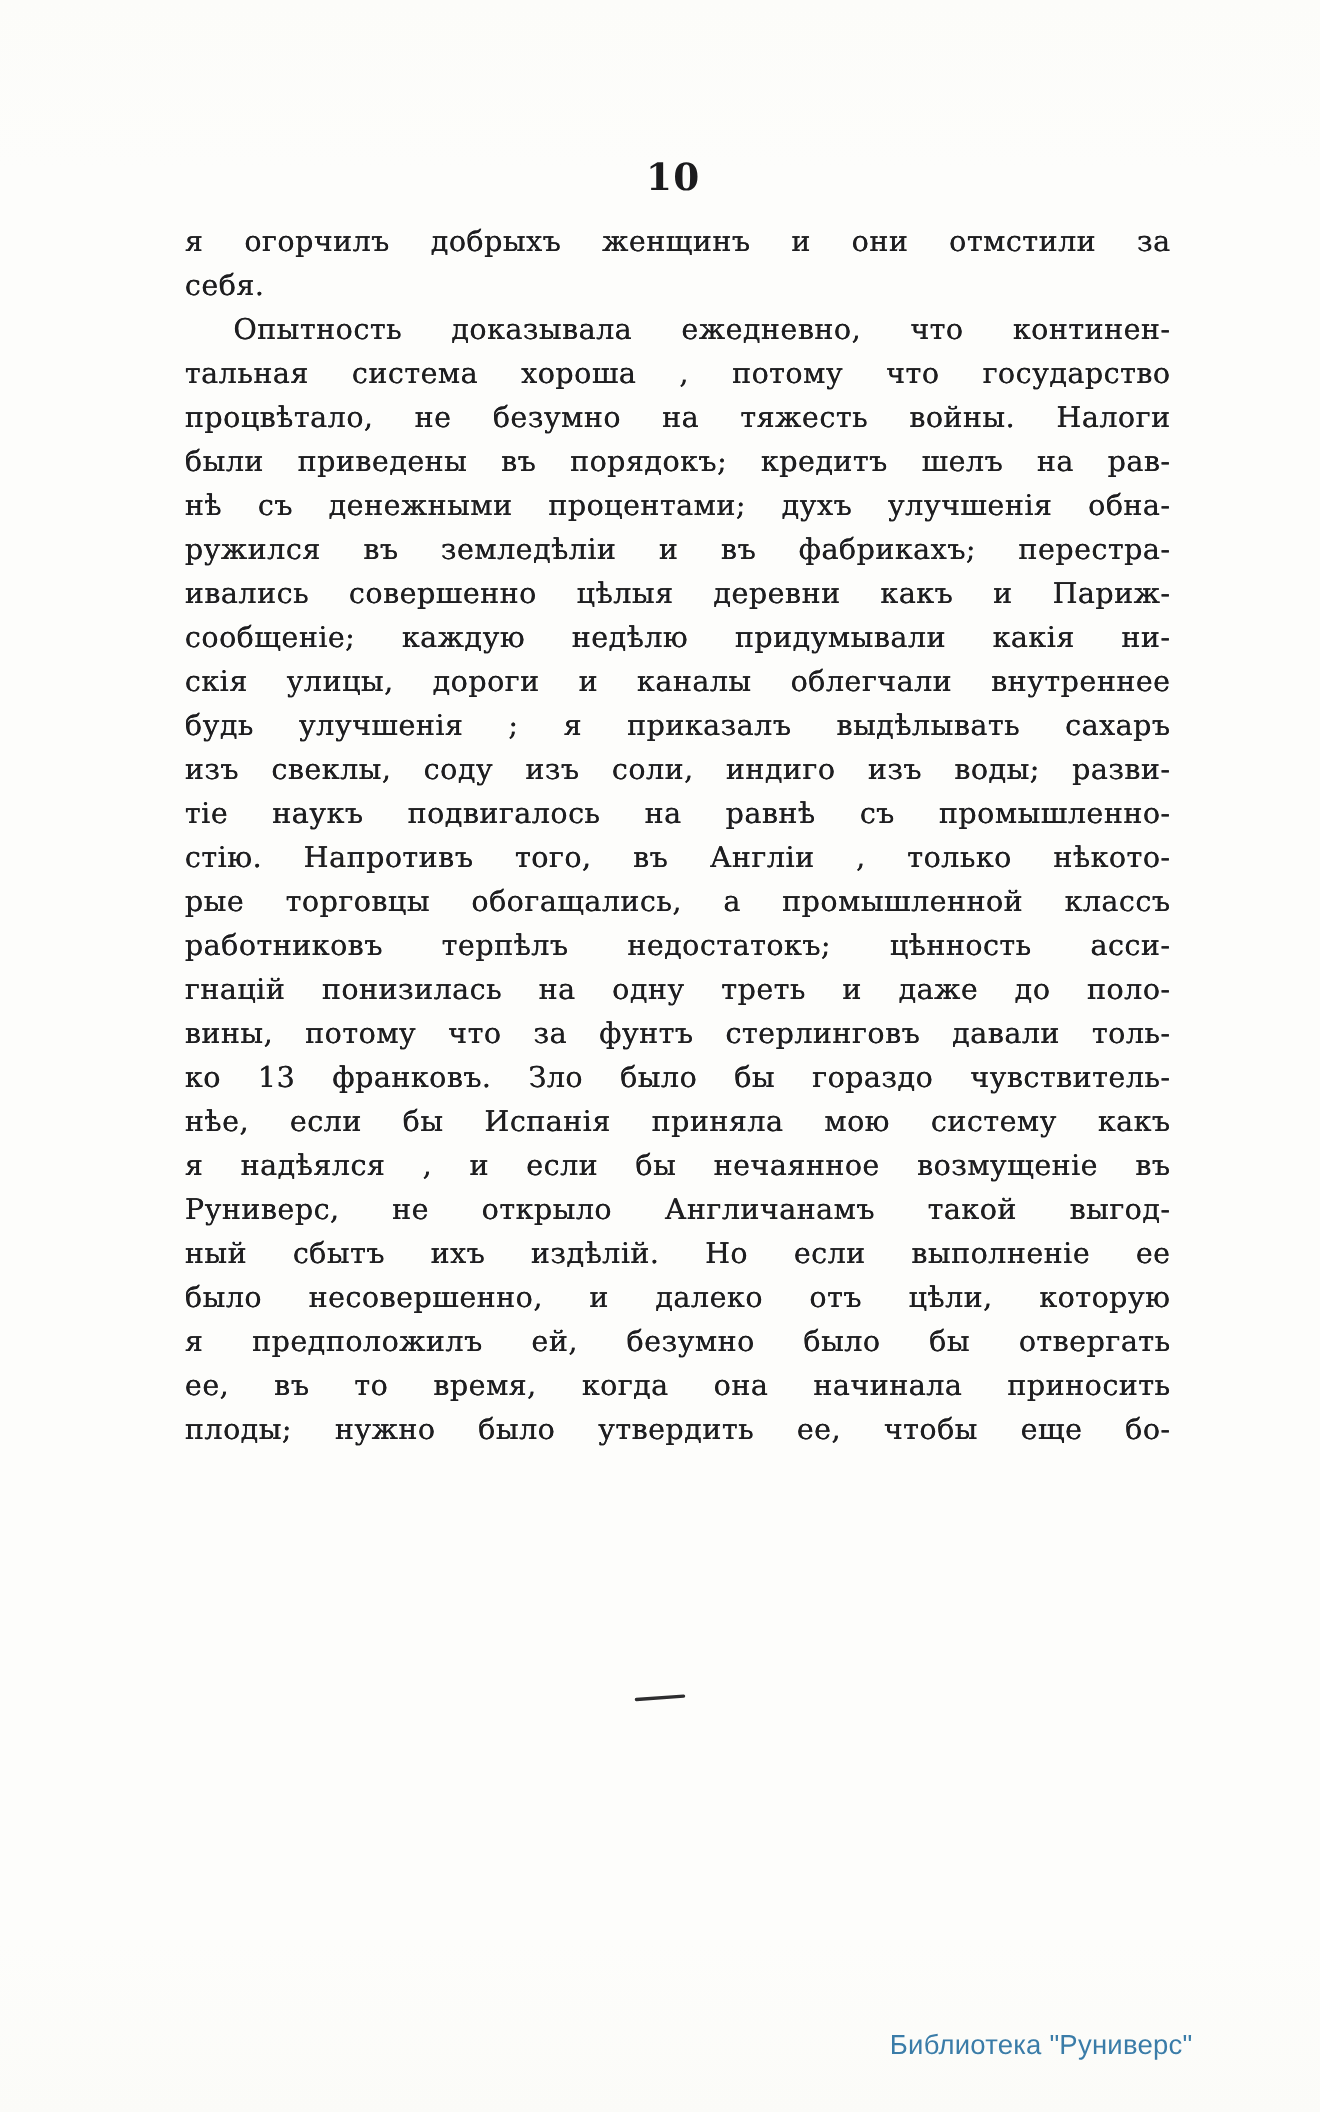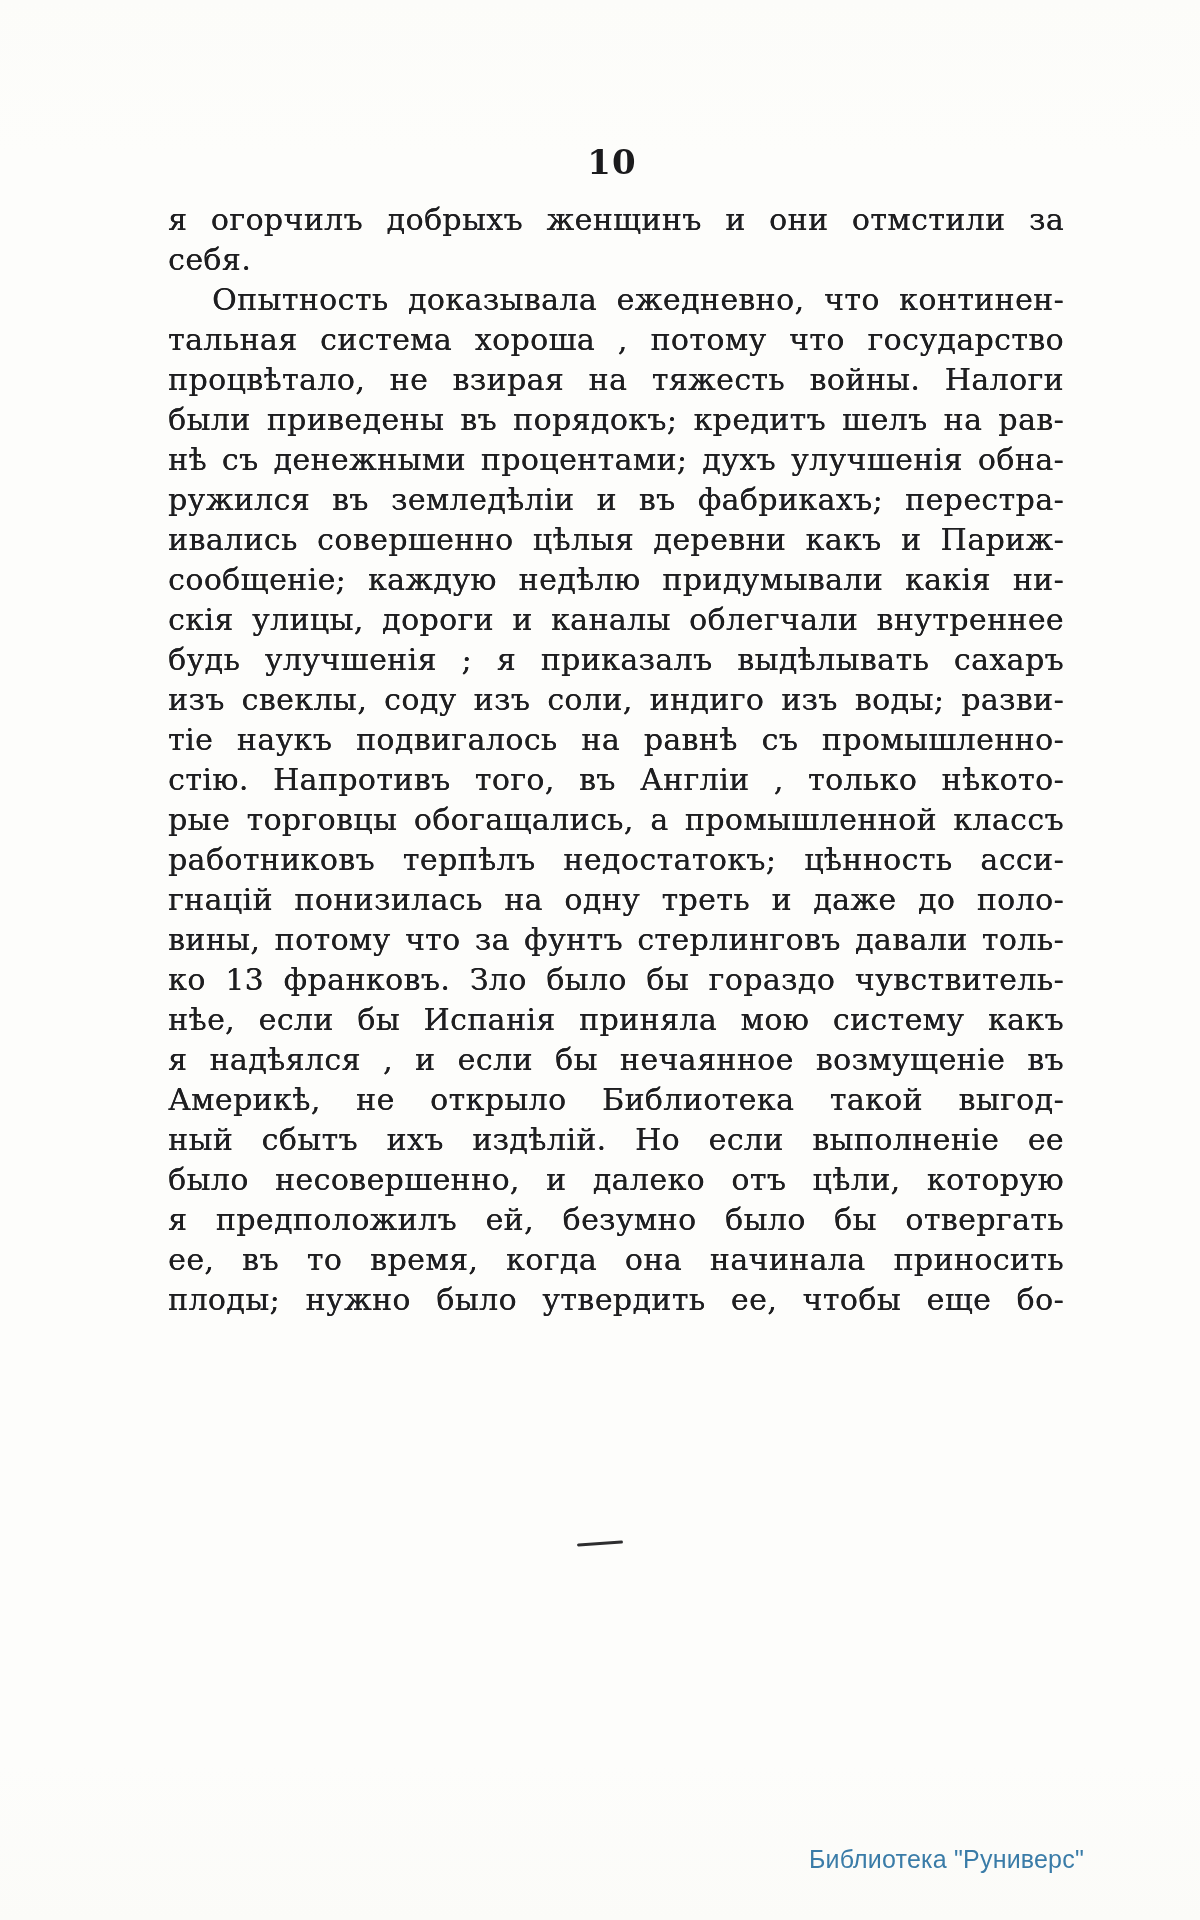--- a/index.html
+++ b/index.html
@@ -47,21 +47,21 @@
     line-height: 1;
   }
   
   .textblock {
     position: absolute;
     left: 168px;
     top: 200px;
     width: 896px;
   }
   .line {
-    font-size: 30px;
+    font-size: 26px;
     line-height: 40px;
     text-align: left;
     letter-spacing: 0.4px;
     text-shadow: 0.25px 0 0 currentColor; 
   }
   .line.justify {
     text-align: justify;
     text-align-last: justify;
   }
   .line.indent {
@@ -98,39 +98,39 @@
     <span class="header-dash"></span>
     <span class="pagenum">10</span>
     <span class="header-dash"></span>
   </div>
 
   <div class="textblock">
       <div class="line justify">я огорчилъ добрыхъ женщинъ и они отмстили за</div>
       <div class="line">себя.</div>
       <div class="line indent justify">Опытность доказывала ежедневно, что континен-</div>
       <div class="line justify">тальная система хороша , потому что государство</div>
-      <div class="line justify">процвѣтало, не взирая на тяжесть войны. Налоги</div>
+      <div class="line justify">процвѣтало, не безумно на тяжесть войны. Налоги</div>
       <div class="line justify">были приведены въ порядокъ; кредитъ шелъ на рав-</div>
       <div class="line justify">нѣ съ денежными процентами; духъ улучшенія обна-</div>
       <div class="line justify">ружился въ земледѣліи и въ фабрикахъ; перестра-</div>
       <div class="line justify">ивались совершенно цѣлыя деревни какъ и Париж-</div>
       <div class="line justify">сообщеніе; каждую недѣлю придумывали какія ни-</div>
       <div class="line justify">скія улицы, дороги и каналы облегчали внутреннее</div>
       <div class="line justify">будь улучшенія ; я приказалъ выдѣлывать сахаръ</div>
       <div class="line justify">изъ свеклы, соду изъ соли, индиго изъ воды; разви-</div>
       <div class="line justify">тіе наукъ подвигалось на равнѣ съ промышленно-</div>
       <div class="line justify">стію. Напротивъ того, въ Англіи , только нѣкото-</div>
       <div class="line justify">рые торговцы обогащались, а промышленной классъ</div>
       <div class="line justify">работниковъ терпѣлъ недостатокъ; цѣнность асси-</div>
       <div class="line justify">гнацій понизилась на одну треть и даже до поло-</div>
       <div class="line justify">вины, потому что за фунтъ стерлинговъ давали толь-</div>
       <div class="line justify">ко 13 франковъ. Зло было бы гораздо чувствитель-</div>
       <div class="line justify">нѣе, если бы Испанія приняла мою систему какъ</div>
       <div class="line justify">я надѣялся , и если бы нечаянное возмущеніе въ</div>
-      <div class="line justify">Америкѣ, не открыло Библиотека такой выгод-</div>
+      <div class="line justify">Руниверс, не открыло Англичанамъ такой выгод-</div>
       <div class="line justify">ный сбытъ ихъ издѣлій. Но если выполненіе ее</div>
       <div class="line justify">было несовершенно, и далеко отъ цѣли, которую</div>
       <div class="line justify">я предположилъ ей, безумно было бы отвергать</div>
       <div class="line justify">ее, въ то время, когда она начинала приносить</div>
       <div class="line justify">плоды; нужно было утвердить ее, чтобы еще бо-</div>
     </div>
 
   <div class="section-divider"></div>
 
   <div class="watermark">Библиотека "Руниверс"</div>

